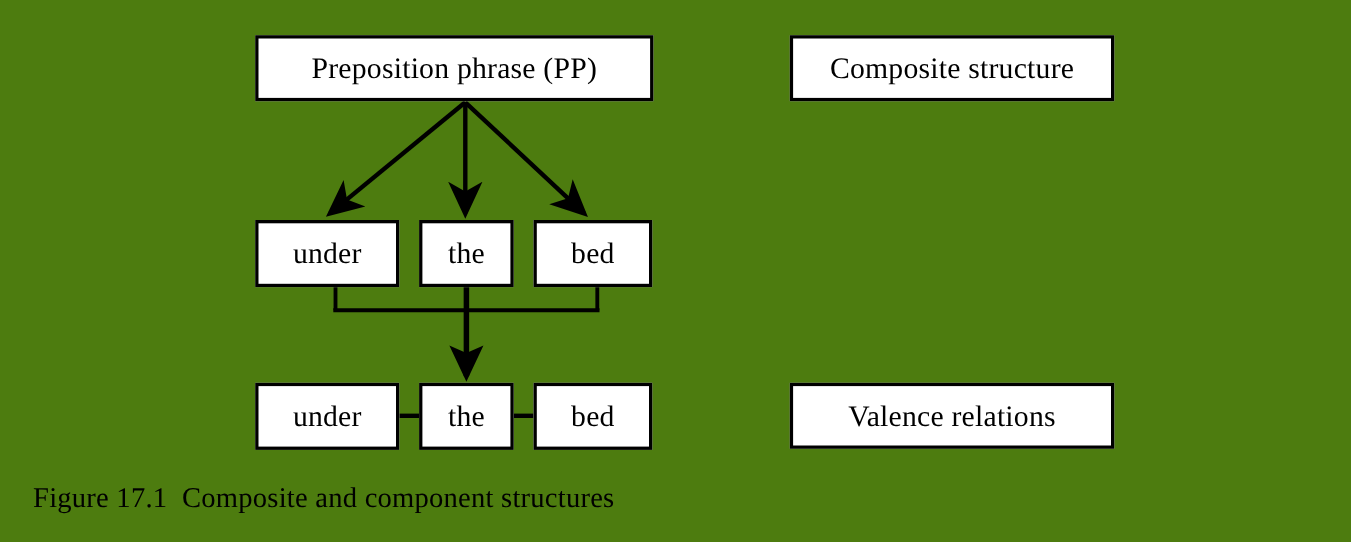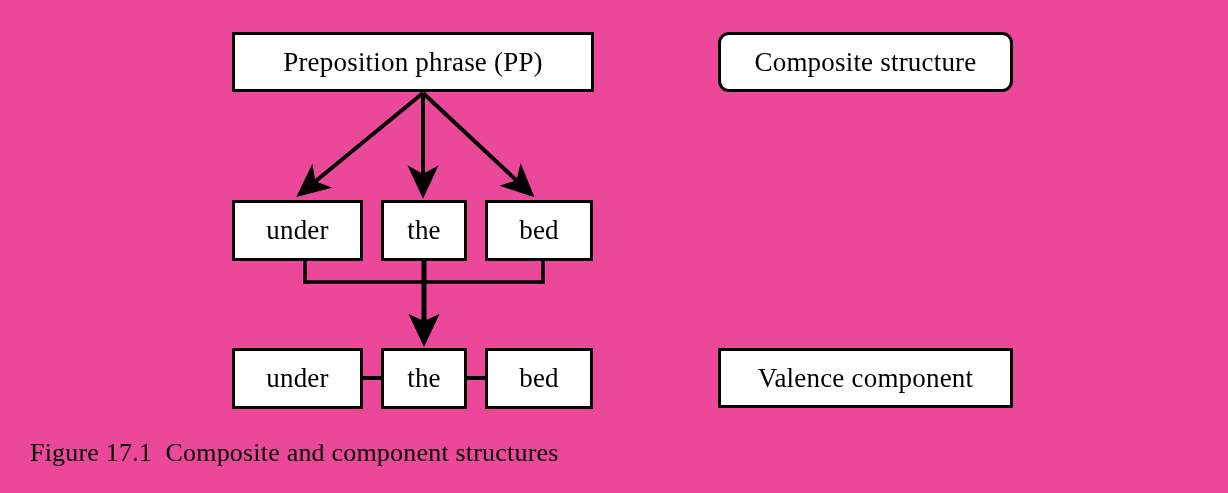--- a/index.html
+++ b/index.html
@@ -4,21 +4,21 @@
 <style>
   html, body {
     margin: 0;
     padding: 0;
     background: #ffffff;
   }
   #figure-root {
     position: relative;
     width: 1228px;
     height: 493px;
-    background: #ec4899;
+    background: #4d7c0f;
     font-family: "Liberation Serif", "DejaVu Serif", serif;
     color: #000000;
     overflow: hidden;
   }
   .box {
     position: absolute;
     box-sizing: border-box;
     border: 3px solid #000000;
     background: #ffffff;
     display: flex;
@@ -78,21 +78,21 @@
     top: 348px;
     width: 108px;
     height: 61px;
   }
   
   .legend-box {
     left: 718px;
     width: 295px;
     height: 60px;
   }
-  #legend-box-composite  { top: 32px; border-radius: 11px; }
+  #legend-box-composite  { top: 32px; }
   #legend-box-component  { top: 200px; }
   #legend-box-valence    { top: 348px; }
 
   
   #connectors {
     position: absolute;
     left: 0;
     top: 0;
     width: 1228px;
     height: 493px;
@@ -164,18 +164,18 @@
     <span class="box-label">the</span>
   </div>
   <div class="box" id="valence-box-bed">
     <span class="box-label">bed</span>
   </div>
 
   <div class="box legend-box" id="legend-box-composite">
     <span class="box-label">Composite structure</span>
   </div>
   <div class="box legend-box" id="legend-box-valence">
-    <span class="box-label">Valence component</span>
+    <span class="box-label">Valence relations</span>
   </div>
 
   <div id="figure-caption">Figure 17.1  Composite and component structures</div>
 
 </div>
 
 </body></html>

